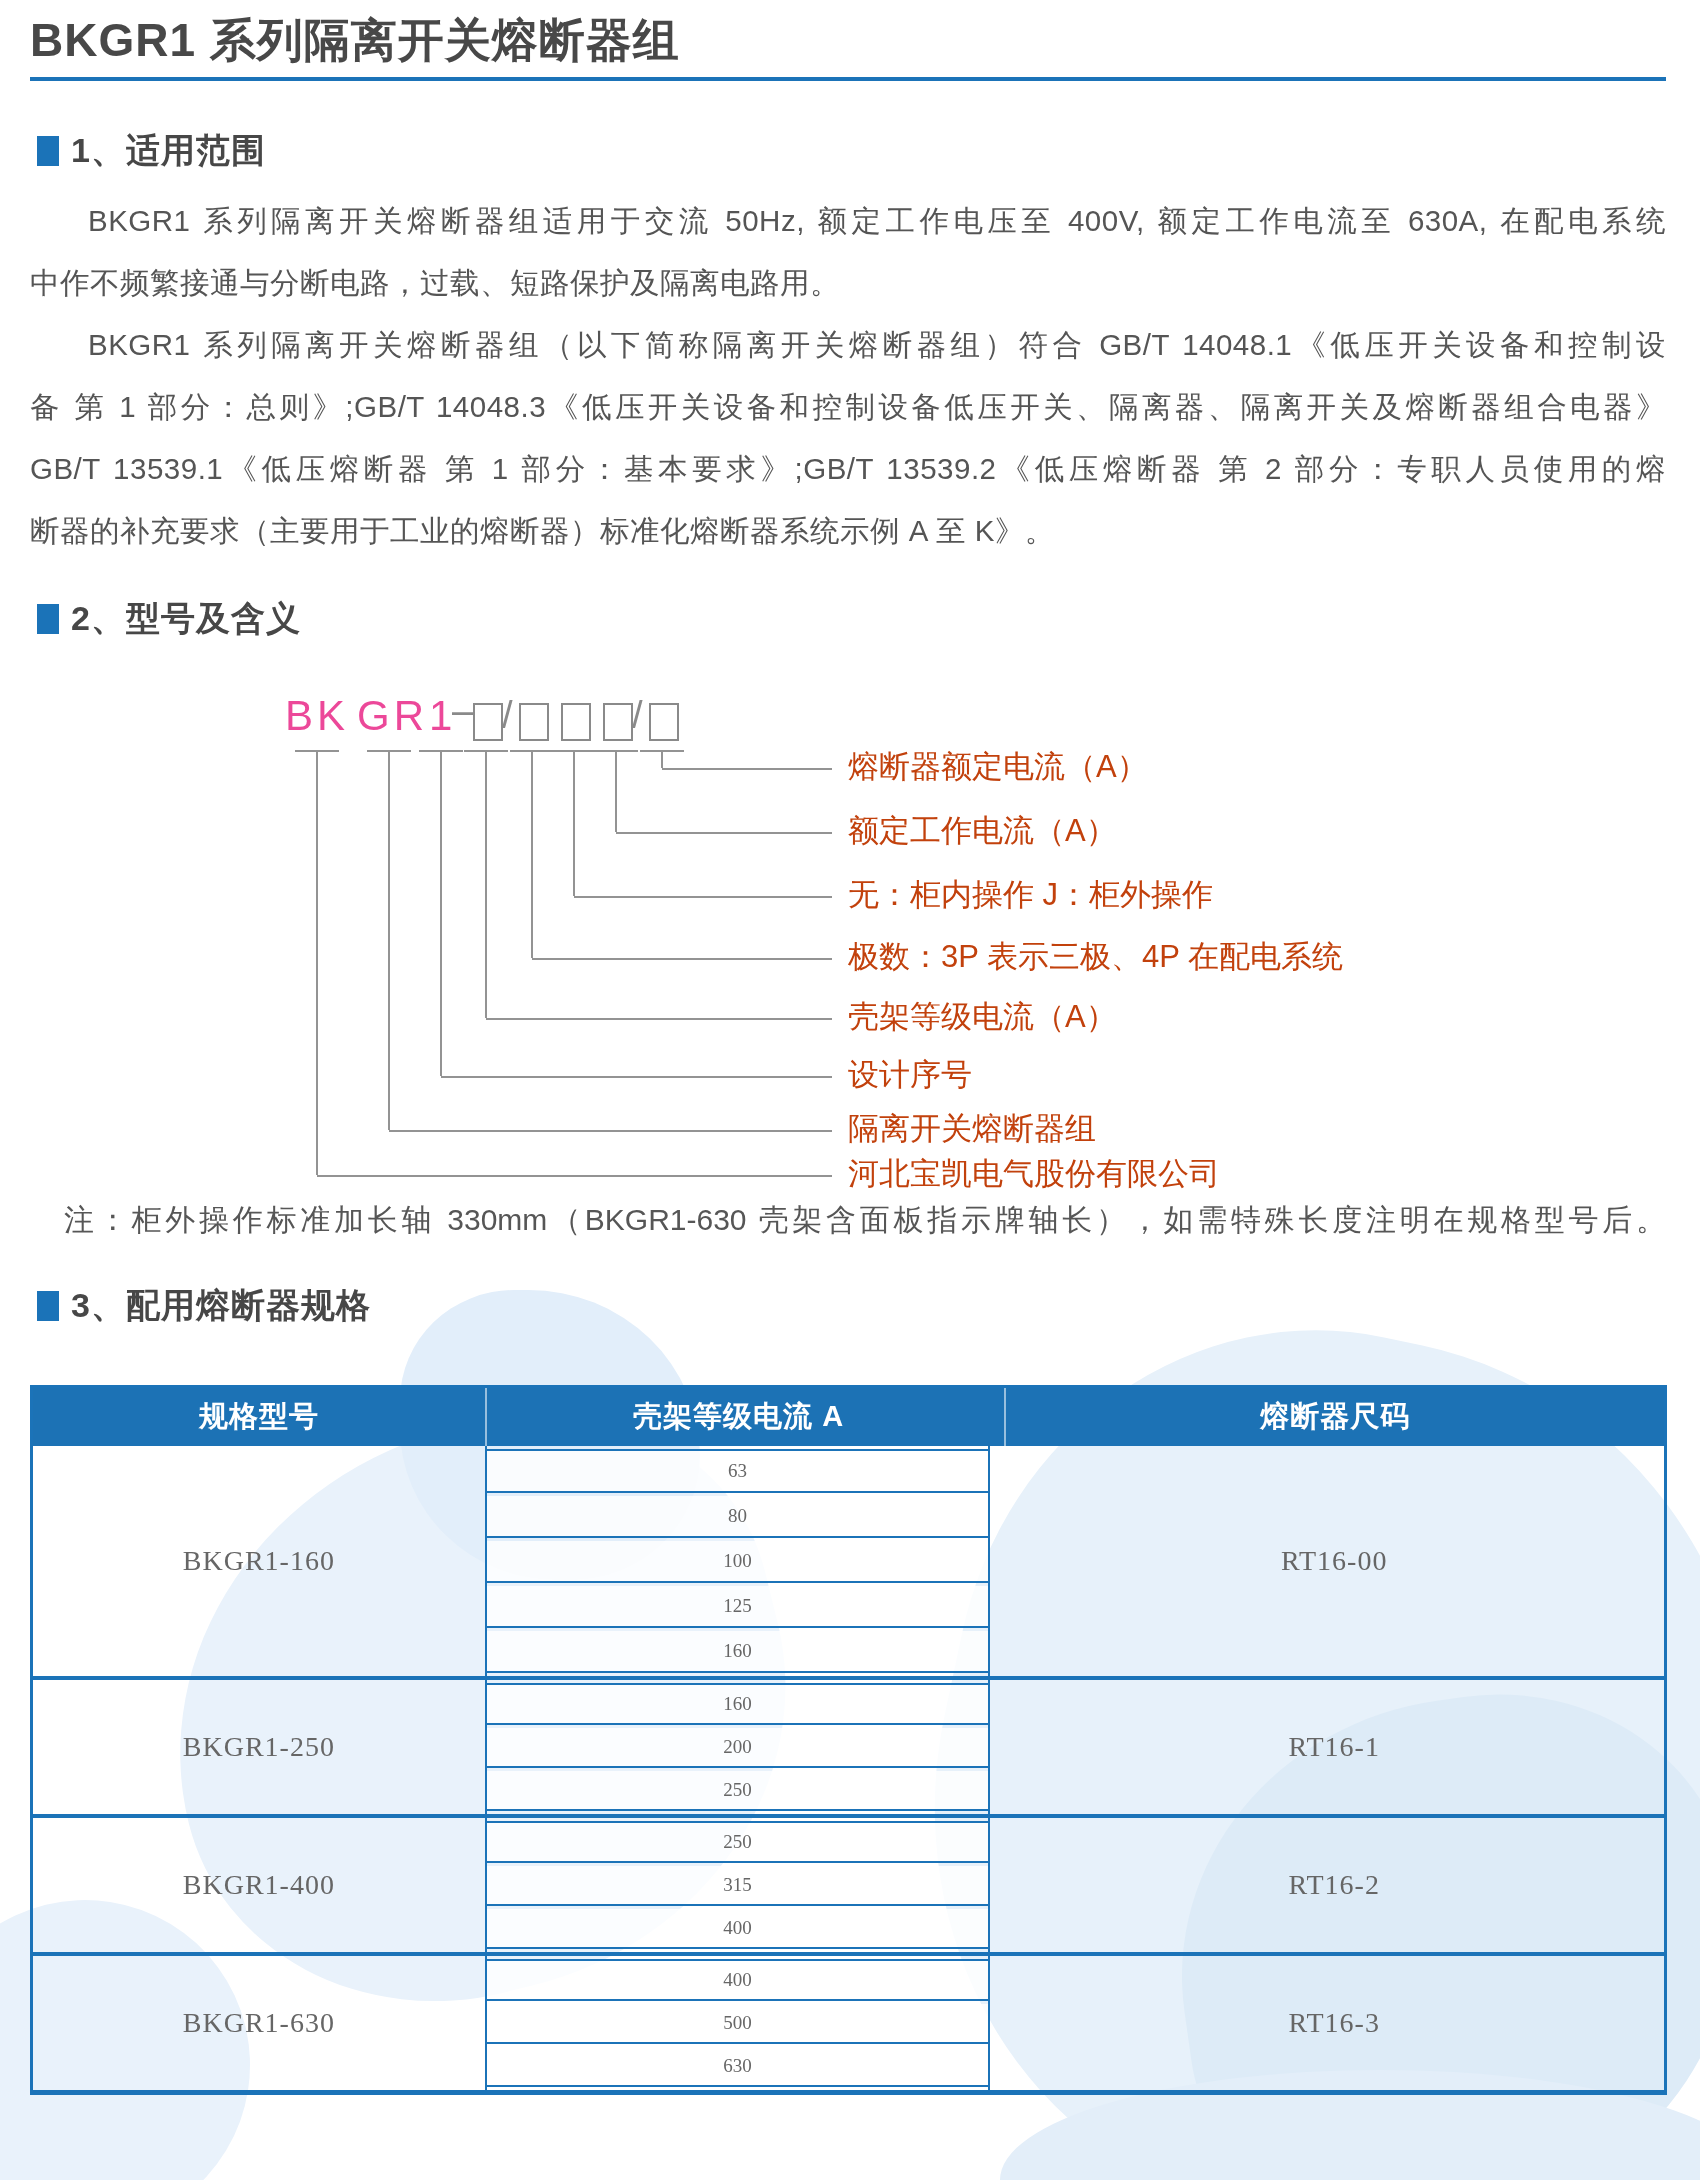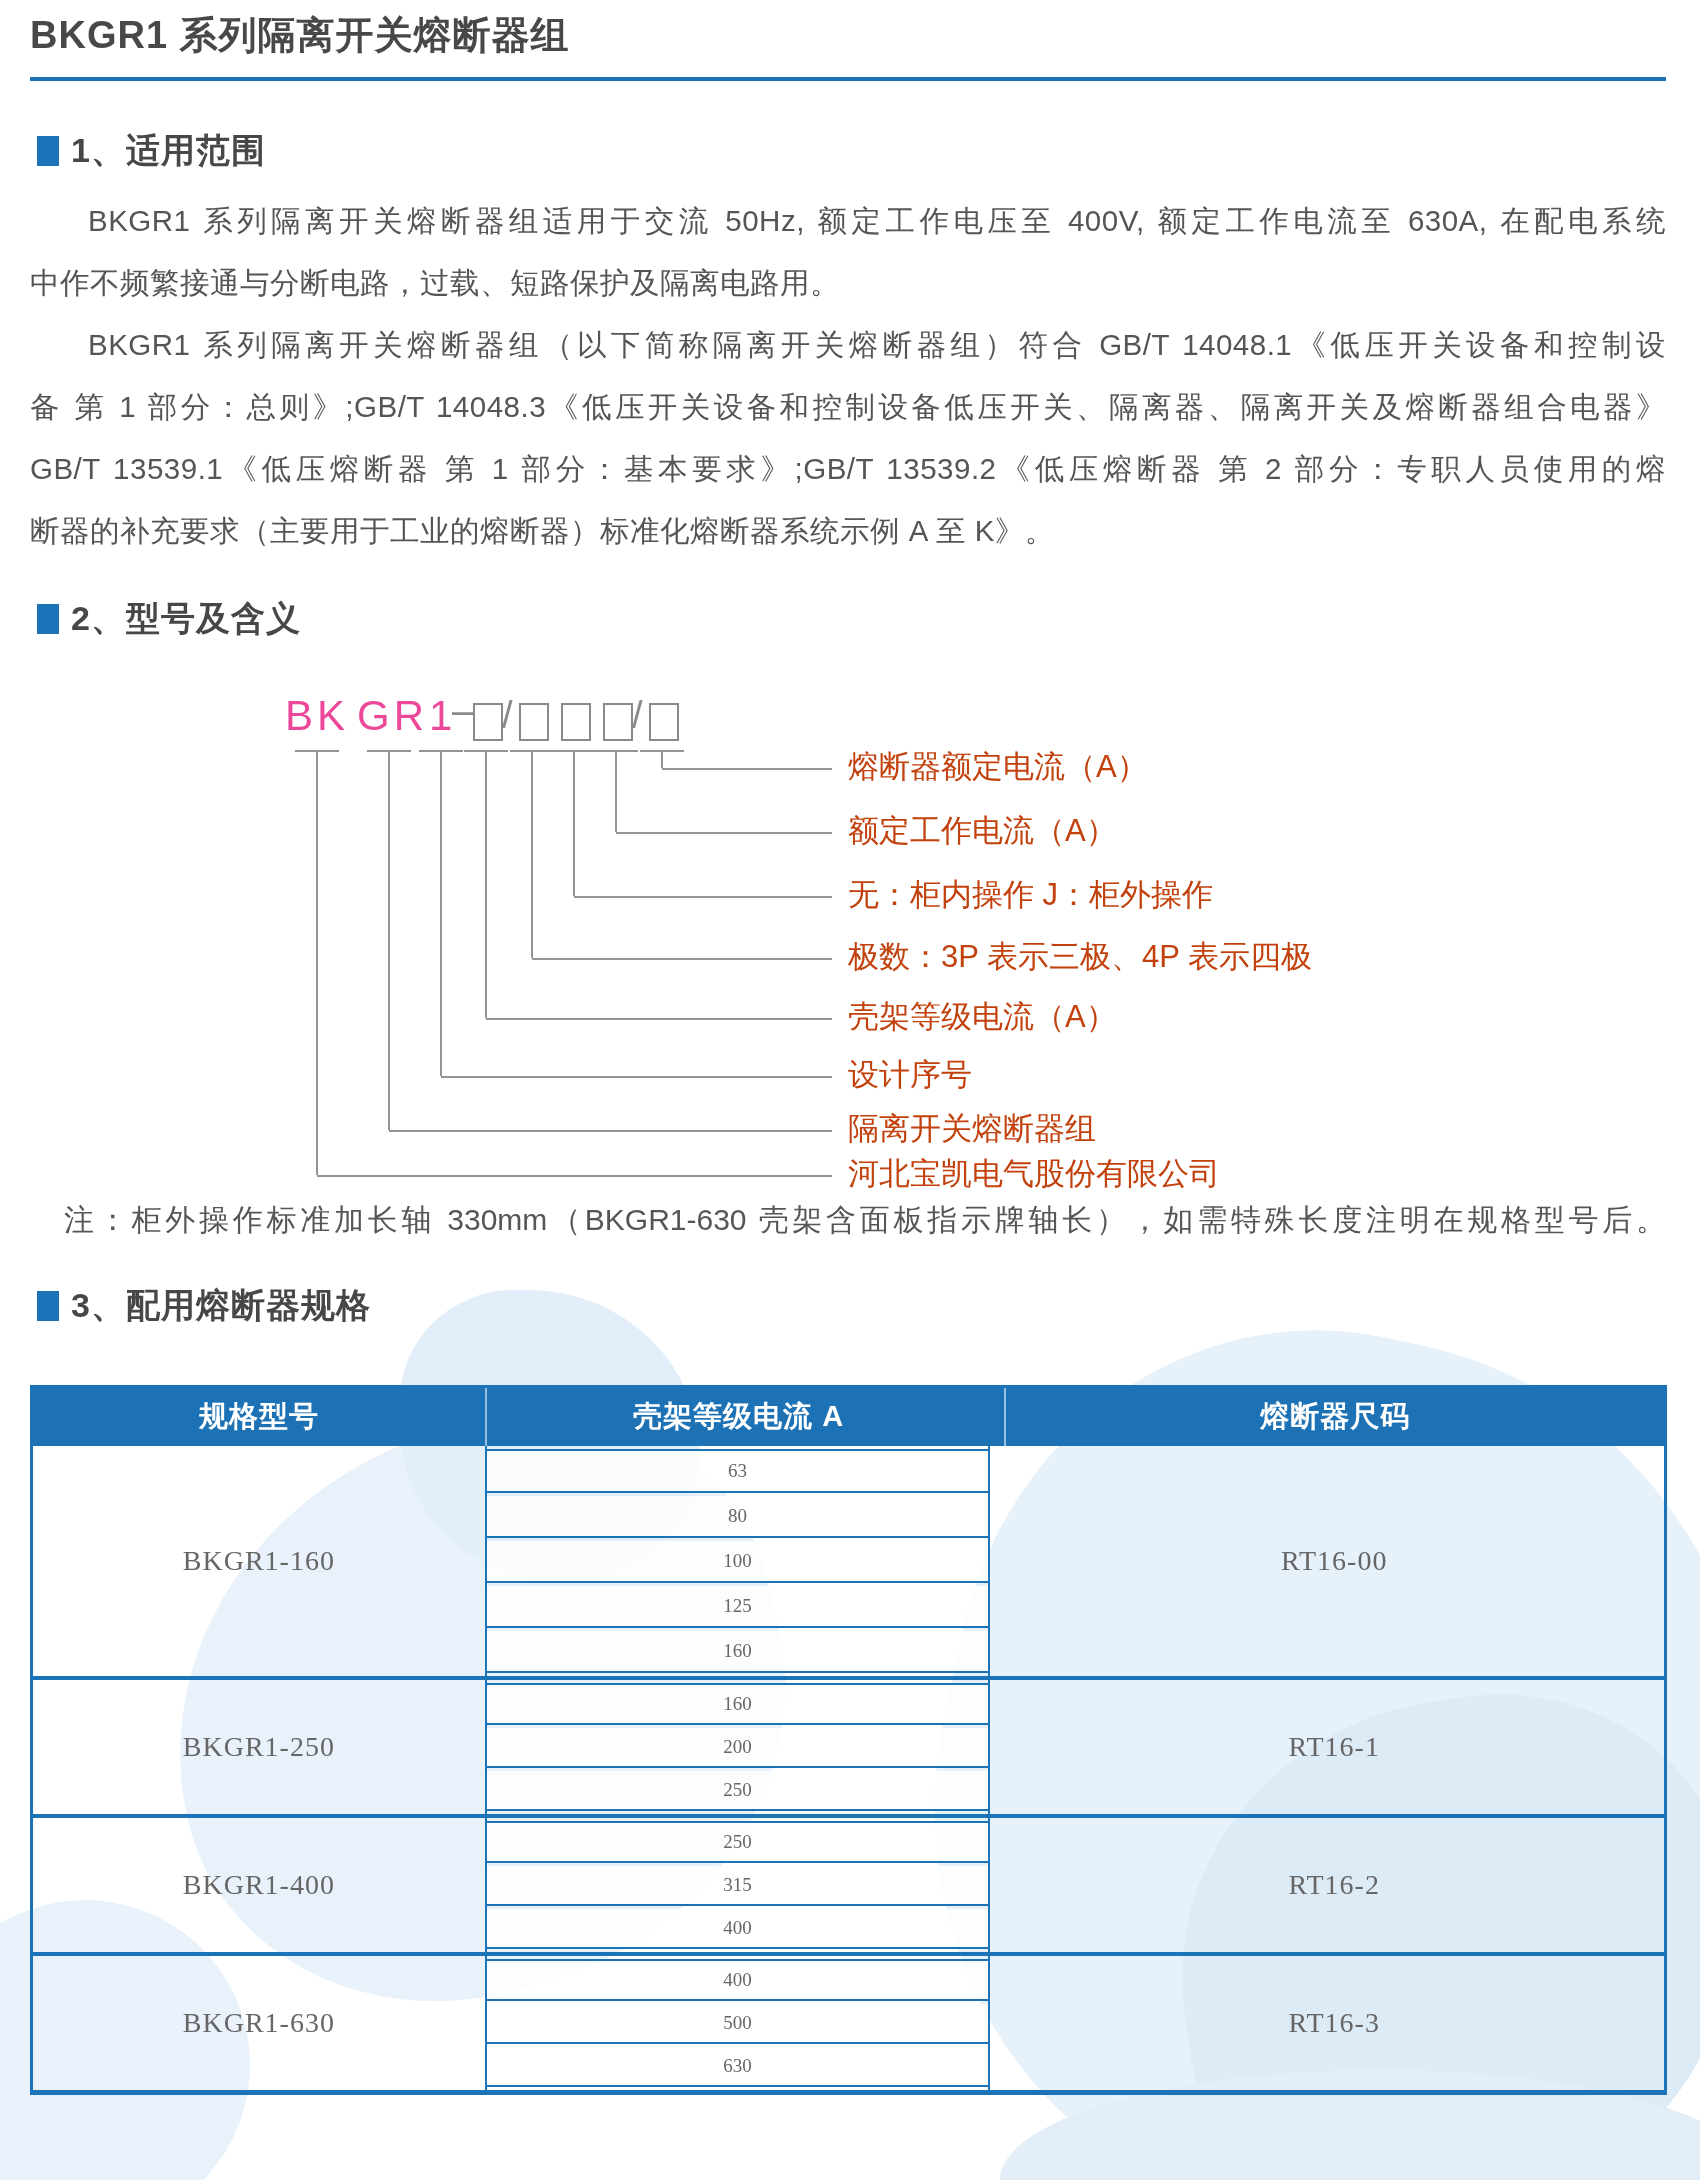--- a/index.html
+++ b/index.html
@@ -2,21 +2,21 @@
 <html><head>
 <meta charset="utf-8">
 <style>
   html,body{margin:0;padding:0;background:#fff;}
   .page{position:relative;width:1700px;height:2180px;background:#ffffff;overflow:hidden;
         font-family:"Liberation Sans",sans-serif;color:#545454;}
   
   .wm{position:absolute;z-index:0;}
   
   .layer{position:absolute;inset:0;z-index:1;}
-  .doc-title{position:absolute;left:30px;top:10px;font-size:38px;font-weight:bold;
+  .doc-title{position:absolute;left:30px;top:10px;font-size:46px;font-weight:bold;
              color:#484848;letter-spacing:1px;}
   .title-rule{position:absolute;left:30px;top:77px;width:1636px;height:4px;background:#1b73b8;}
   .sec-head{position:absolute;display:flex;align-items:center;padding-left:7px;}
   .sec-bullet{width:22px;height:30px;background:#1b73b8;margin-right:12px;flex:0 0 auto;}
   .sec-title{font-size:34px;font-weight:bold;color:#474747;letter-spacing:1px;}
   .para-block{position:absolute;left:30px;top:190px;width:1636px;font-size:29.5px;
               color:#555;letter-spacing:0.5px;}
   .pline{line-height:62px;height:62px;white-space:nowrap;}
   .pline.fill{text-align:justify;text-align-last:justify;white-space:normal;overflow:hidden;}
   .pline.indent{text-indent:58px;}
@@ -124,21 +124,21 @@
         <div class="dh" style="left: 574px; top: 896px; width: 258px;"></div>
         <div class="dcap" style="left: 594px; top: 750px; width: 44px;"></div>
         <div class="dv" style="left: 615px; top: 750px; height: 82px;"></div>
         <div class="dh" style="left: 616px; top: 832px; width: 216px;"></div>
         <div class="dcap" style="left: 640px; top: 750px; width: 44px;"></div>
         <div class="dv" style="left: 661px; top: 750px; height: 18px;"></div>
         <div class="dh" style="left: 662px; top: 768px; width: 170px;"></div>
         <div class="dlabel" style="left: 848px; top: 748px;">熔断器额定电流（A）</div>
         <div class="dlabel" style="left: 848px; top: 812px;">额定工作电流（A）</div>
         <div class="dlabel" style="left: 848px; top: 876px;">无：柜内操作 J：柜外操作</div>
-        <div class="dlabel" style="left: 848px; top: 938px;">极数：3P 表示三极、4P 表示四极</div>
+        <div class="dlabel" style="left: 848px; top: 938px;">极数：3P 表示三极、4P 在配电系统</div>
         <div class="dlabel" style="left: 848px; top: 998px;">壳架等级电流（A）</div>
         <div class="dlabel" style="left: 848px; top: 1056px;">设计序号</div>
         <div class="dlabel" style="left: 848px; top: 1110px;">隔离开关熔断器组</div>
         <div class="dlabel" style="left: 848px; top: 1155px;">河北宝凯电气股份有限公司</div>
       </div>
 
     <div class="note">注：柜外操作标准加长轴 330mm（BKGR1-630 壳架含面板指示牌轴长），如需特殊长度注明在规格型号后。</div>
 
     <div class="sec-head" style="left:30px;top:1283px;">
       <div class="sec-bullet"></div>

